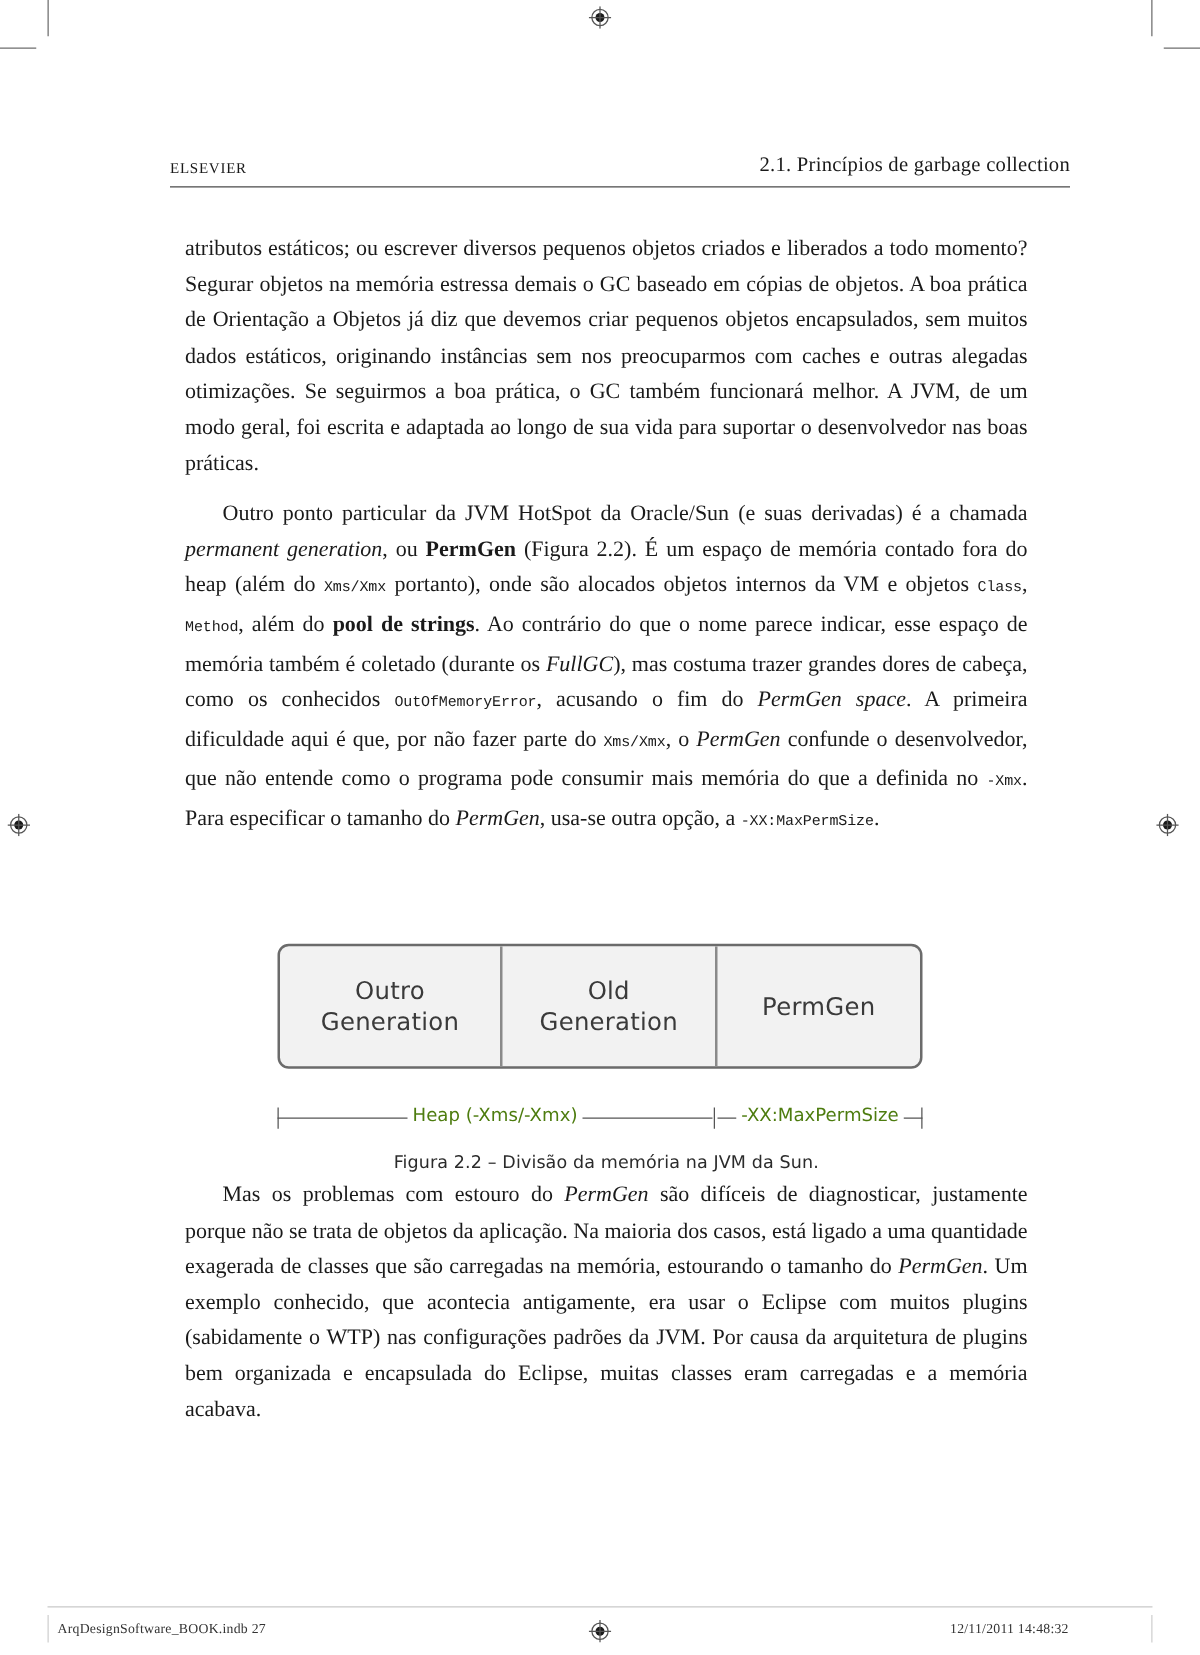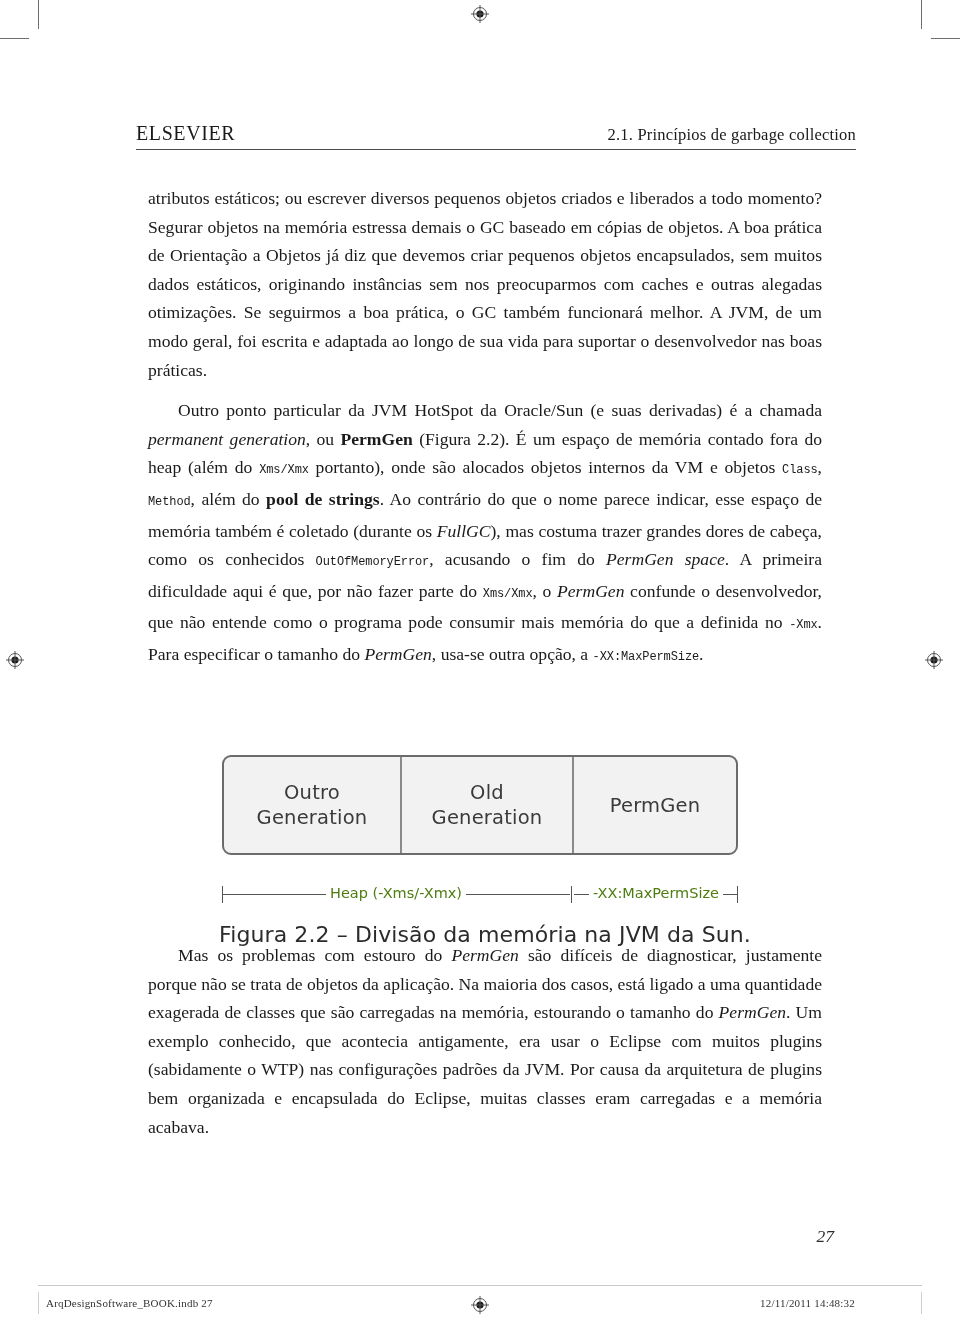--- a/index.html
+++ b/index.html
@@ -49,21 +49,21 @@
     top: 122px;
     width: 720px;
     display: flex;
     justify-content: space-between;
     align-items: flex-end;
     font-size: 16.5px;
     letter-spacing: 0.2px;
   }
   .runhead .brand {
     font-family: "Liberation Serif", serif;
-    font-size: 20px;
+    font-size: 12px;
     letter-spacing: 0.6px;
   }
   .runhead .sect {
     font-size: 16.5px;
   }
   .runhead-rule {
     position: absolute;
     left: 136px;
     top: 149px;
     width: 720px;
@@ -164,21 +164,21 @@
   .lbl-heap { left: 174px; }
   .lbl-perm { left: 434px; }
 
   .figcaption {
     position: absolute;
     left: 136px;
     top: 922px;
     width: 698px;
     text-align: center;
     font-family: "DejaVu Sans", sans-serif;
-    font-size: 22px;
+    font-size: 14px;
     color: #2b2b2b;
     letter-spacing: 0.1px;
   }
 
   .textcol.lower {
     top: 929px;
   }
 
   
   .folio {
@@ -298,21 +298,20 @@
       <div class="dimlabel lbl-perm">-XX:MaxPermSize</div>
     </div>
   </div>
 
   <div class="figcaption">Figura 2.2 – Divisão da memória na JVM da Sun.</div>
 
   <div class="textcol lower">
     <p class="indent"><span>Mas os problemas com estouro do </span><span class="it">PermGen</span><span> são difíceis de diagnosticar, justamente porque não se trata de objetos da aplicação. Na maioria dos casos, está ligado a uma quantidade exagerada de classes que são carregadas na memória, estourando o tamanho do </span><span class="it">PermGen</span><span>. Um exemplo conhecido, que acontecia antigamente, era usar o Eclipse com muitos plugins (sabidamente o WTP) nas configurações padrões da JVM. Por causa da arquitetura de plugins bem organizada e encapsulada do Eclipse, muitas classes eram carregadas e a memória acabava.</span></p>
   </div>
 
-  <div class="folio">27</div>
 
   <div class="footrule"></div>
   <div class="sidebar-left-rule"></div>
   <div class="sidebar-right-rule"></div>
   <div class="slug slug-left">ArqDesignSoftware_BOOK.indb   27</div>
   <div class="slug slug-right">12/11/2011   14:48:32</div>
   <div class="reg reg-footer">
     <svg width="18" height="18" viewBox="0 0 18 18">
       <circle cx="9" cy="9" r="6.5" fill="none" stroke="#555" stroke-width="1"></circle>
       <circle cx="9" cy="9" r="3.6" fill="#1a1a1a"></circle>

